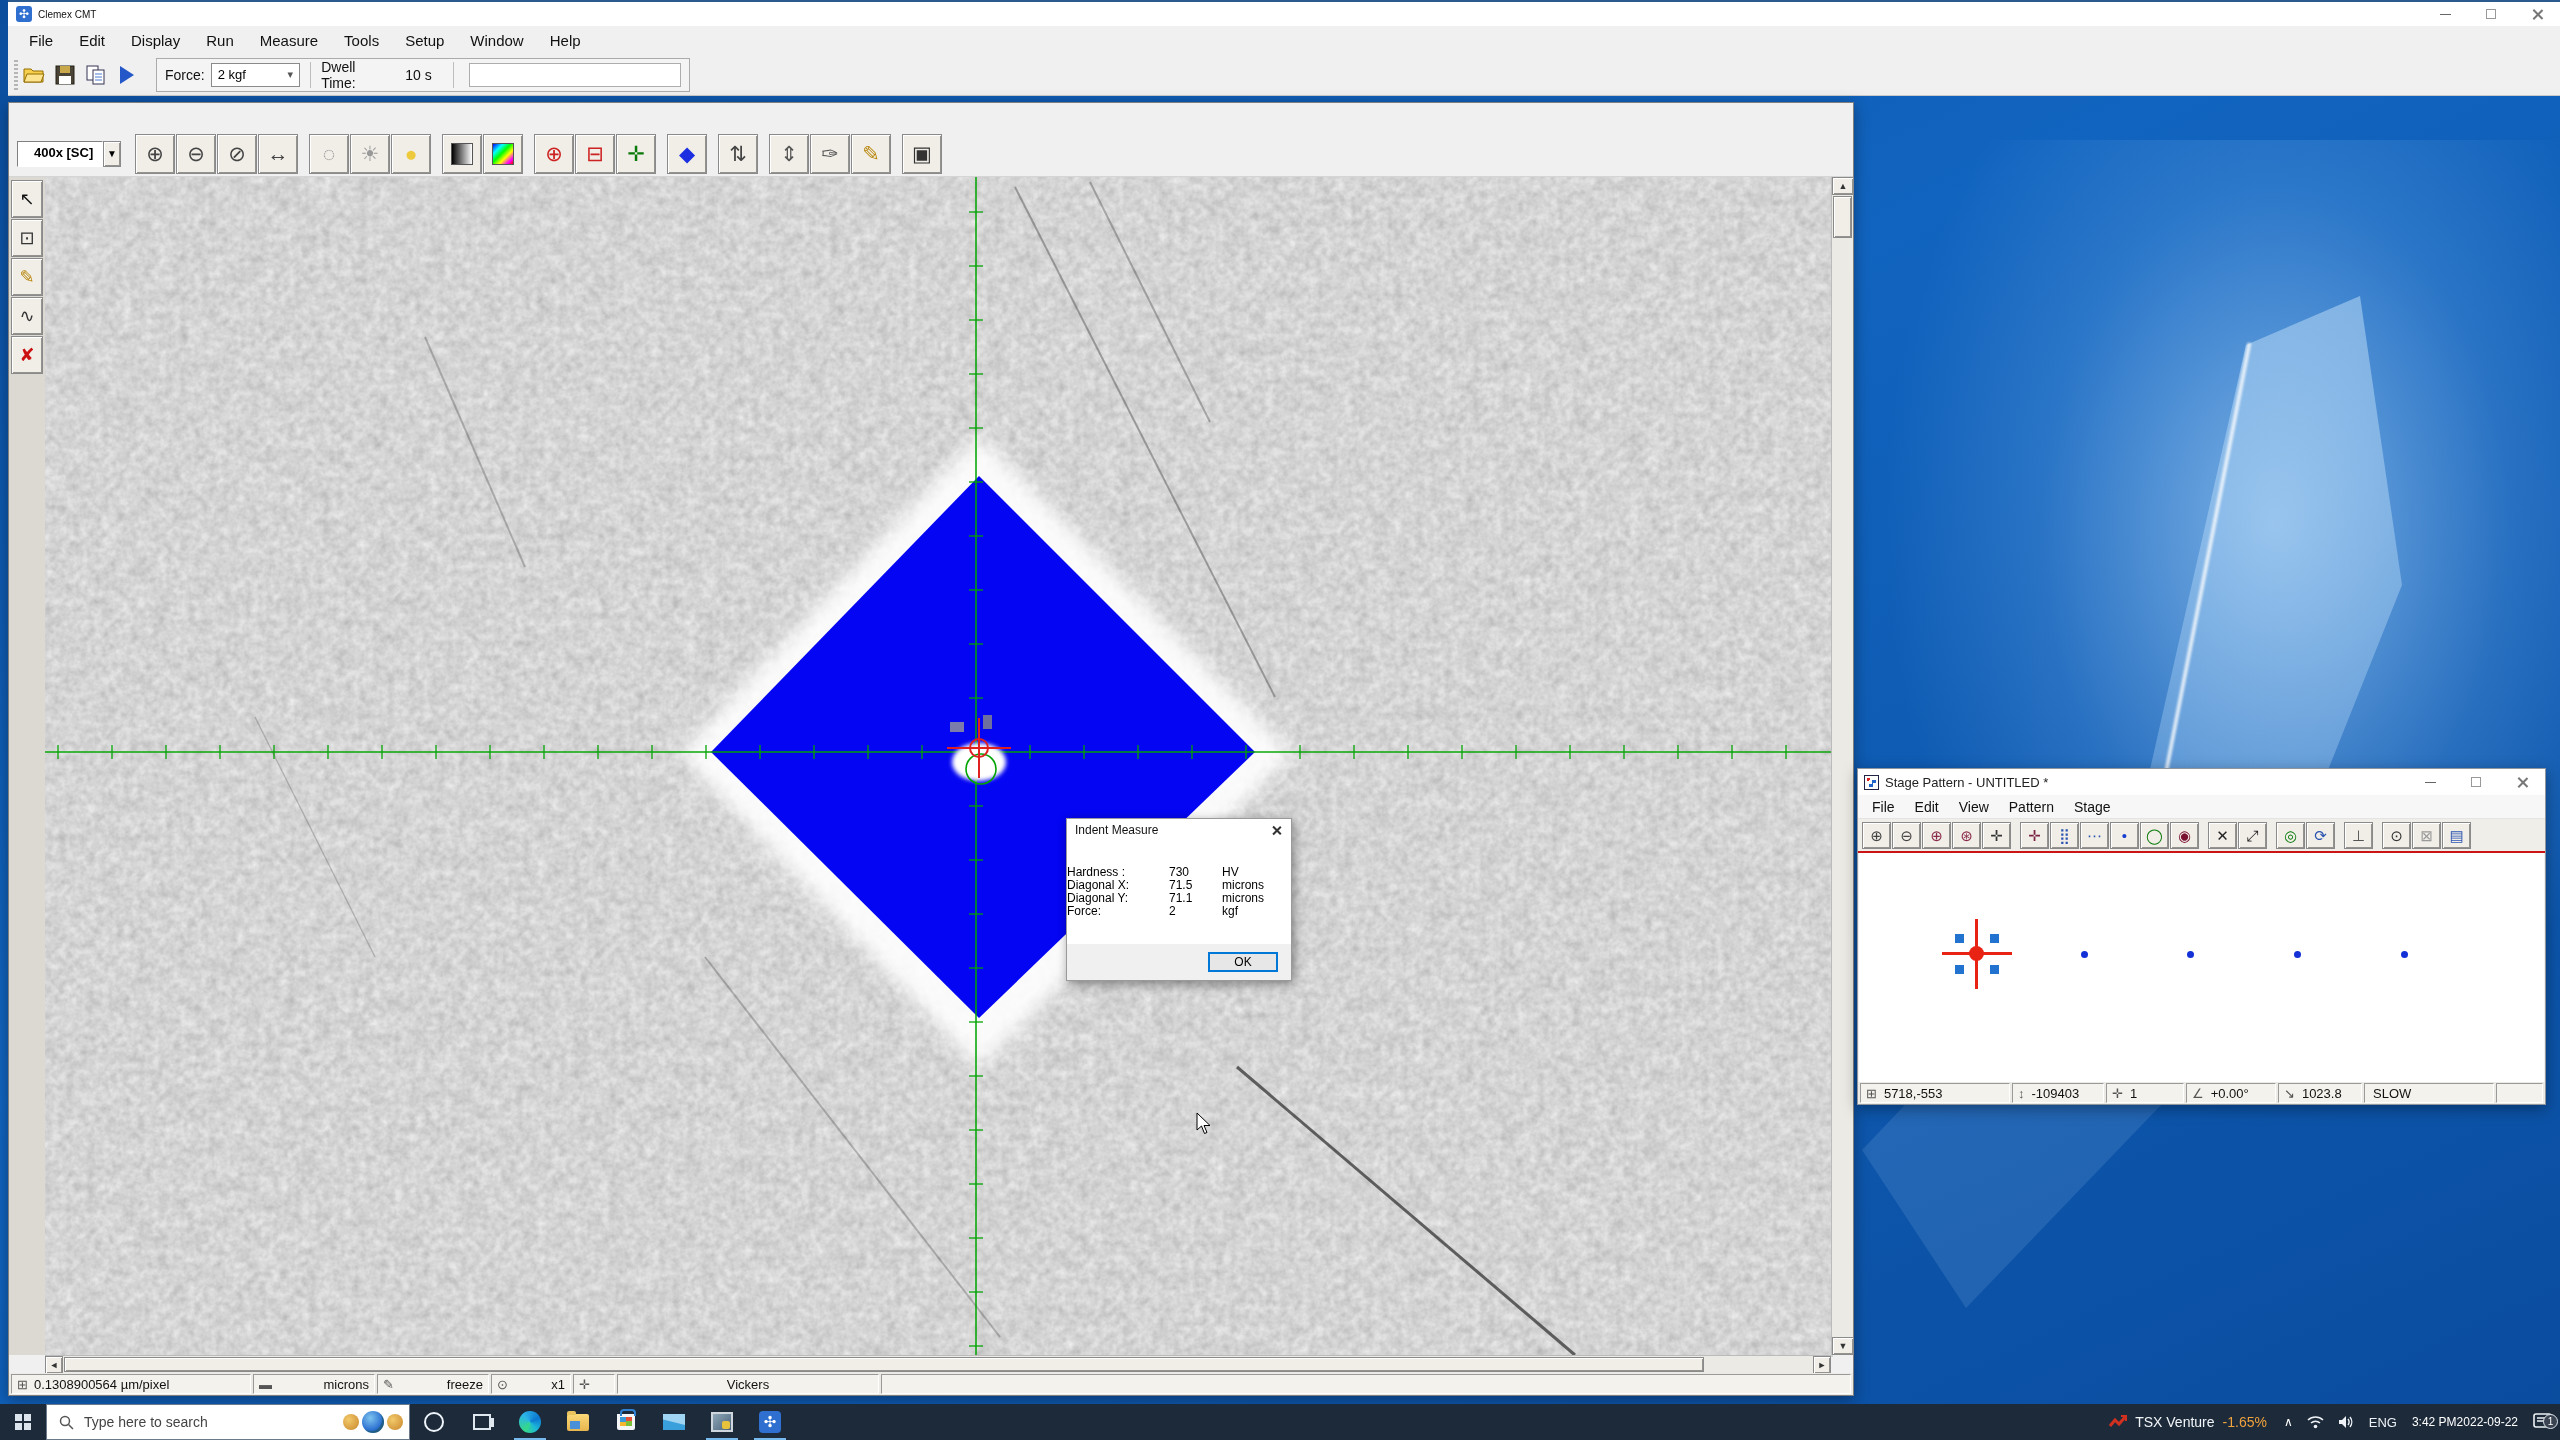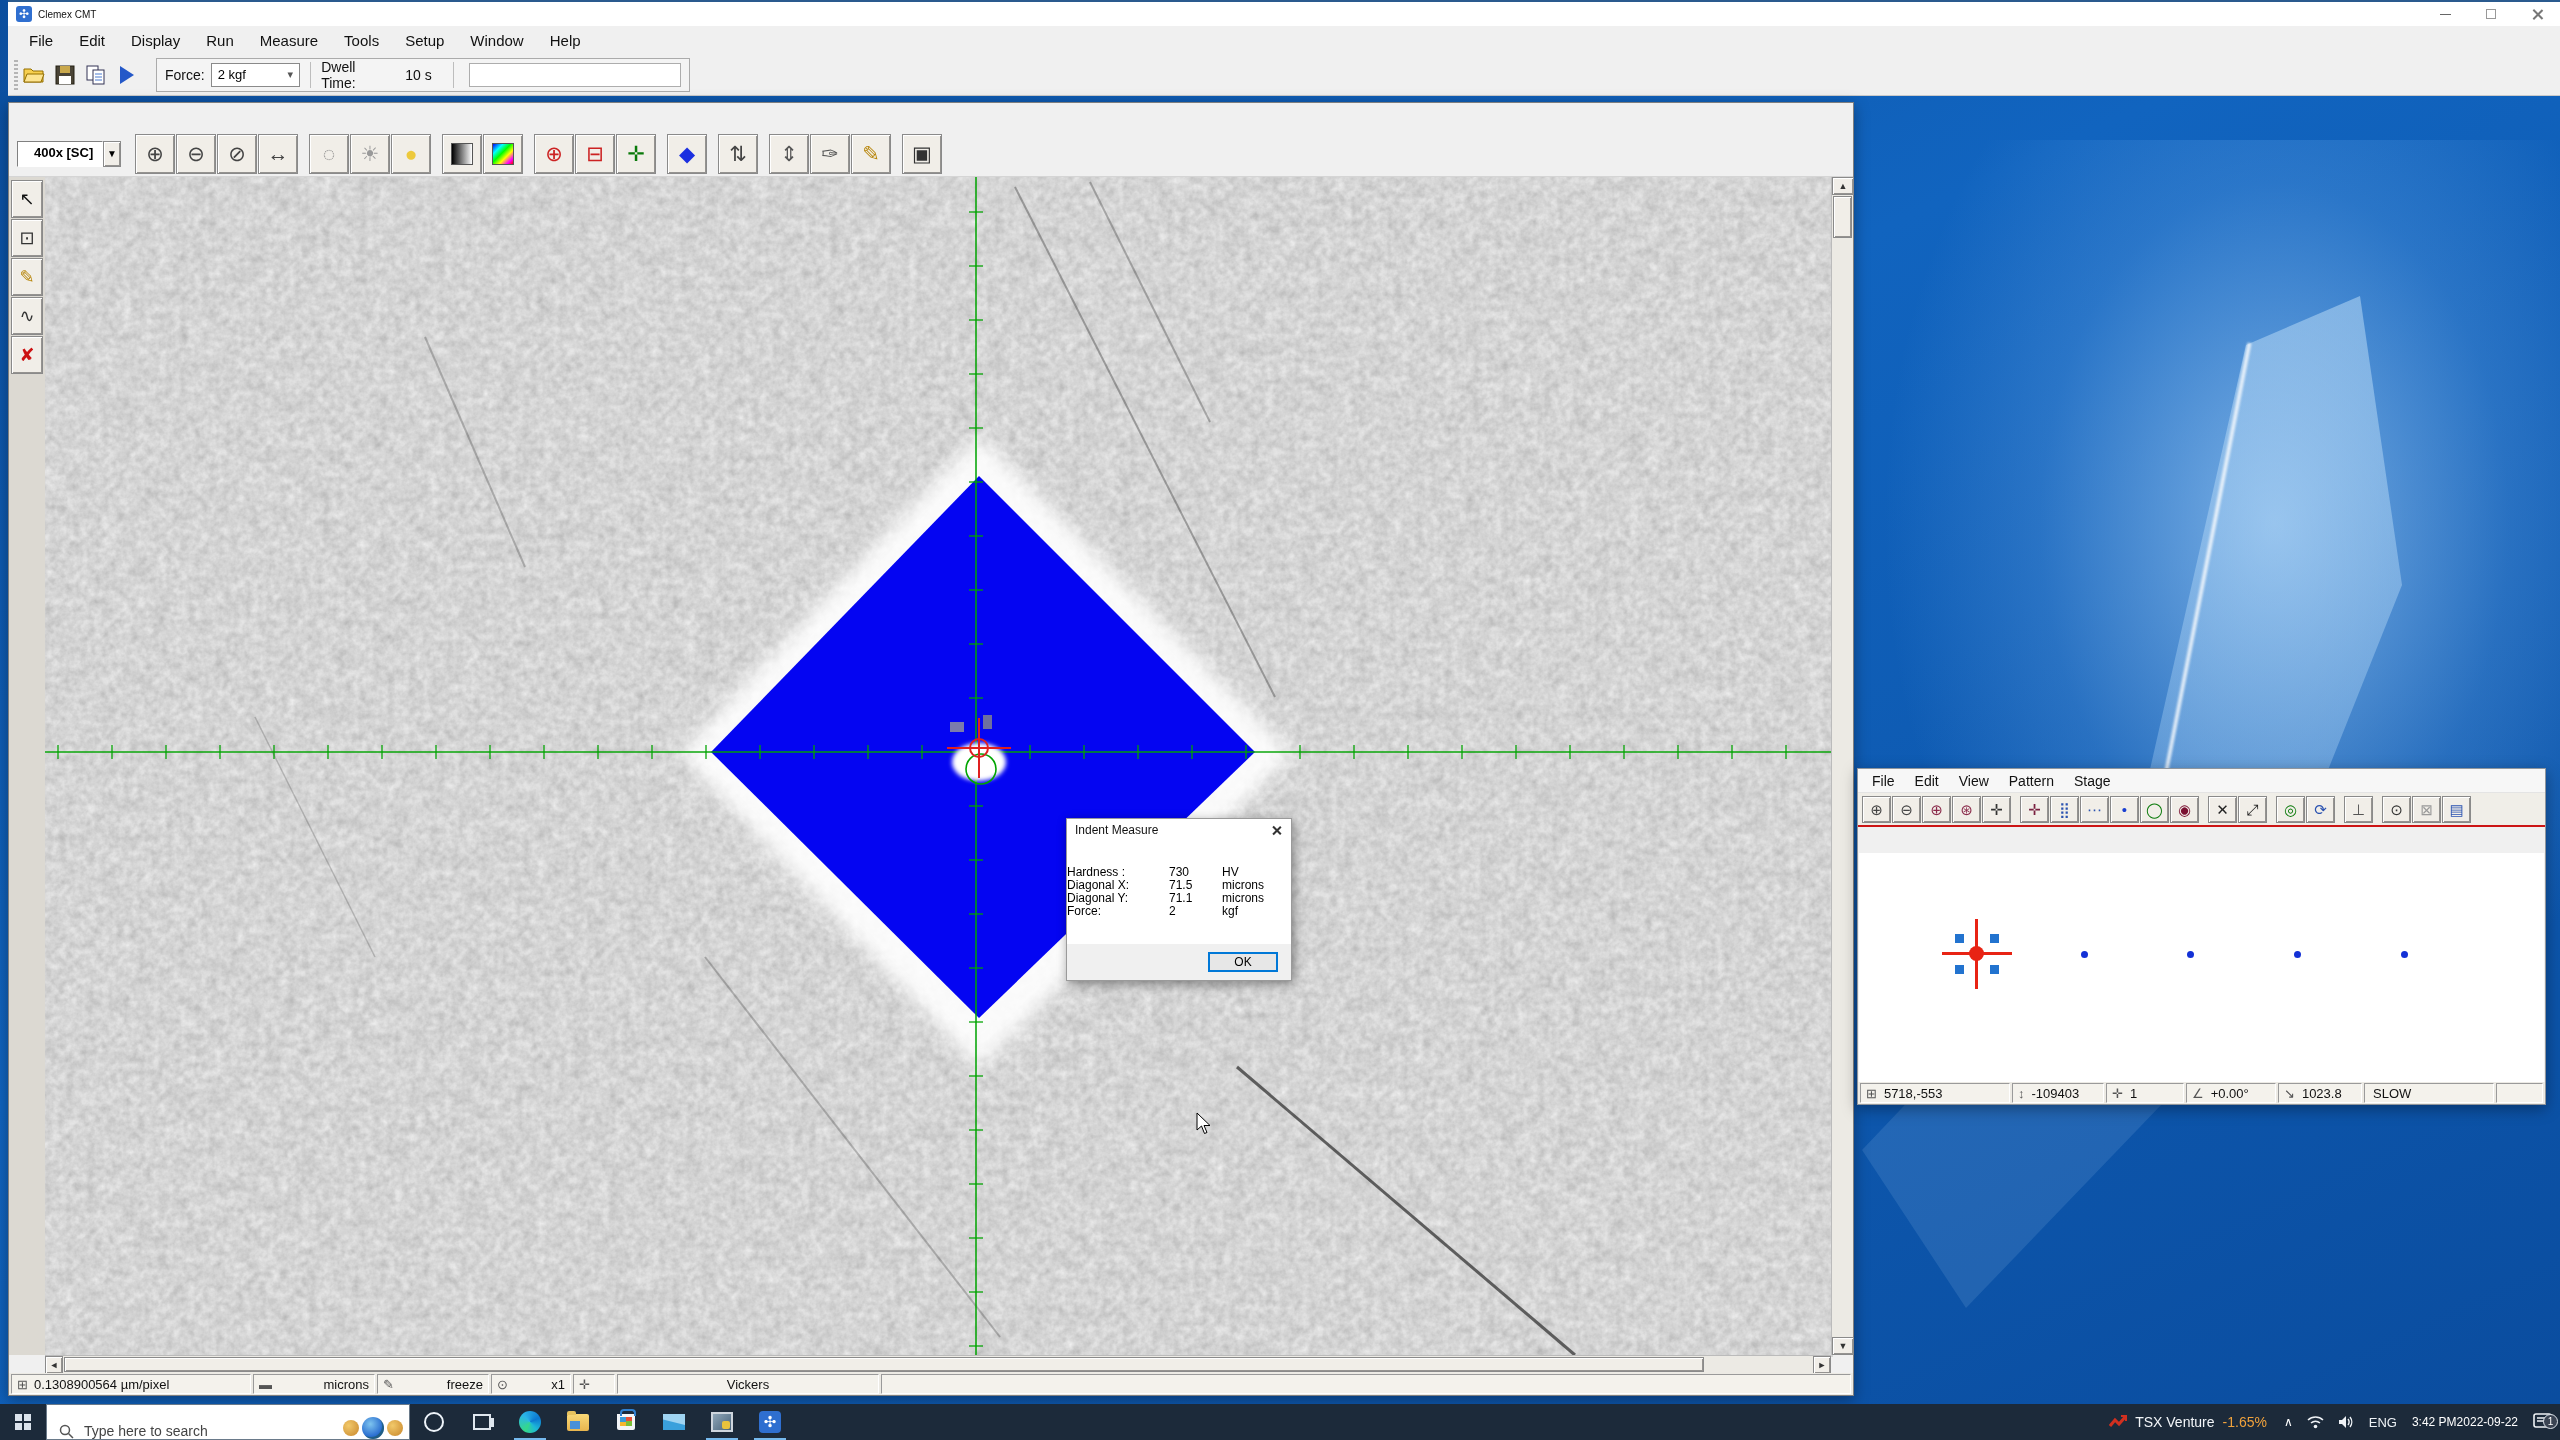--- a/index.html
+++ b/index.html
@@ -147,21 +147,21 @@
   #stage-status .panel:nth-child(5){width:84px;}
   #stage-status .panel:nth-child(6){width:130px;}
   #stage-status .panel:nth-child(7){flex:1;}
 
   
   .taskbar{position:absolute;left:0;right:0;bottom:0;height:36px;background:var(--taskbar_bg,#1c2a3a);
     display:flex;align-items:center;z-index:50;}
   .tb-start{width:46px;height:36px;display:flex;align-items:center;justify-content:center;background:transparent;border:0;}
   .win-logo{width:16px;height:16px;display:grid;grid-template-columns:7px 7px;grid-template-rows:7px 7px;gap:2px;}
   .win-logo i{background:#dbe3ec;}
-  .search-box{width:364px;height:36px;background:#ffffff;display:flex;align-items:flex-end;border:1px solid #6a7a8a;}
+  .search-box{width:364px;height:36px;background:#ffffff;display:flex;align-items:center;border:1px solid #6a7a8a;}
   .search-box .s-icon{margin:0 10px 0 12px;}
   .search-box .s-text{font-size:14px;color:#444;}
   .doodle{margin-left:auto;margin-right:6px;display:flex;align-items:center;gap:3px;}
   .doodle .d1,.doodle .d3{width:16px;height:16px;border-radius:50%;background:radial-gradient(circle at 35% 35%,#f2c96a,#c8862b);}
   .doodle .d2{width:22px;height:22px;border-radius:50%;background:radial-gradient(circle at 38% 32%,#7ec4ef,#2b6fd0 60%,#1a4fa0);box-shadow:inset -2px -2px 0 rgba(20,80,40,.4);}
   .task-icon{width:48px;height:36px;position:relative;display:flex;align-items:center;justify-content:center;background:transparent;border:0;}
   .task-icon .underline{position:absolute;left:8px;right:8px;bottom:0;height:2px;background:#76b9ed;}
   .ico-cortana{width:20px;height:20px;border:2px solid #eef4fa;border-radius:50%;}
   .ico-taskview{width:18px;height:16px;border:2px solid #dfe7ef;position:relative;}
   .ico-taskview::after{content:"";position:absolute;right:-5px;top:2px;width:3px;height:9px;background:#dfe7ef;}
@@ -534,20 +534,35 @@
       <span class="val">2</span>
       <span class="unit">kgf</span>
     </div>
   </div>
   <div class="btn-strip">
     <button class="ok-btn">OK</button>
   </div>
 </div>
 
 <div class="stage-window">
+  <div class="sw-titlebar">
+    <span class="sw-icon"></span>
+    <span class="t-text">Stage Pattern - UNTITLED *</span>
+    <span class="win-controls">
+      <button class="wc">
+          <span class="ic-min"></span>
+        </button>
+      <button class="wc">
+          <span class="ic-max"></span>
+        </button>
+      <button class="wc">
+          <span class="ic-close"></span>
+        </button>
+    </span>
+  </div>
   <div class="sw-menubar" id="stage-menu">
       <span class="menu-item">File</span>
       <span class="menu-item">Edit</span>
       <span class="menu-item">View</span>
       <span class="menu-item">Pattern</span>
       <span class="menu-item">Stage</span>
     </div>
   <div class="sw-toolbar" id="stage-toolbar">
       <button class="sbtn raised">
         <span class="glyph" style="color: rgb(68, 68, 68);">⊕</span>

